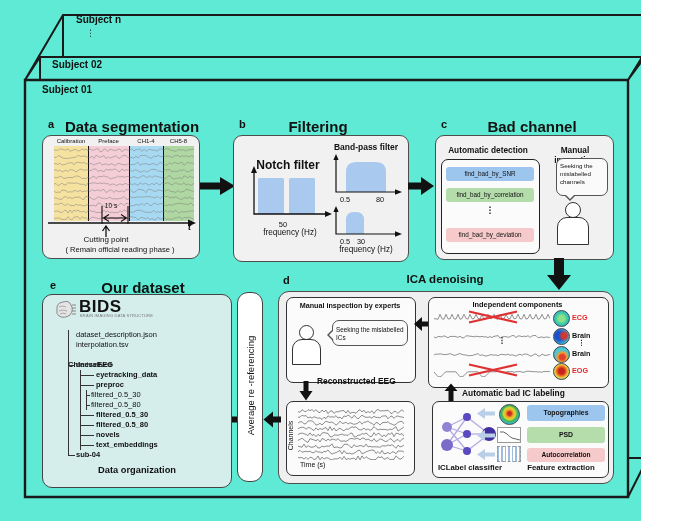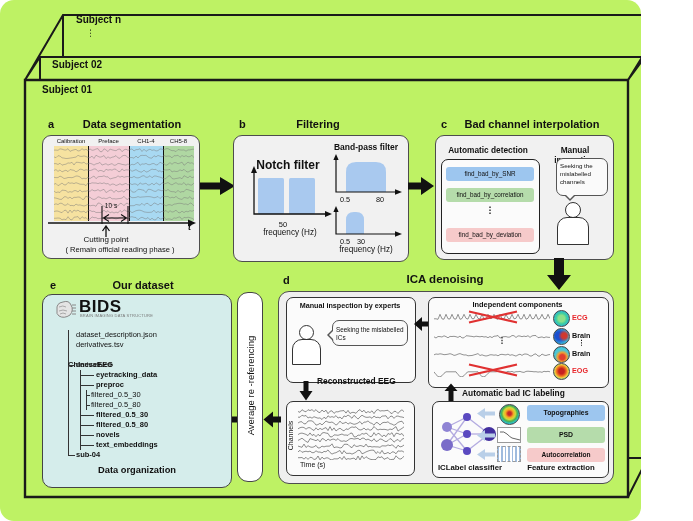--- a/index.html
+++ b/index.html
@@ -1,26 +1,26 @@
 <!DOCTYPE html>
 <html><head>
 <meta charset="utf-8">
 <style>
   html,body{margin:0;padding:0;background:#fff;}
-  #canvas{position:relative;width:641px;height:521px;background:#bef264;
-          font-family:"Liberation Sans",sans-serif;color:#111;overflow:hidden;border-radius:14px;}
+  #canvas{position:relative;width:641px;height:521px;background:#5eead4;
+          font-family:"Liberation Sans",sans-serif;color:#111;overflow:hidden;}
   .abs{position:absolute;}
   .b{font-weight:bold;}
   .ctr{text-align:center;}
   .panel{position:absolute;background:#f1f1f1;border:1.5px solid #4d4d4d;border-radius:9px;}
   .whitebox{position:absolute;background:#fbfbfb;border:1.2px solid #333;border-radius:7px;}
   .pill{position:absolute;border-radius:3px;text-align:center;font-size:6.3px;line-height:14px;color:#111;}
   .pill2{position:absolute;border-radius:3px;text-align:center;font-size:6.9px;font-weight:bold;line-height:15px;color:#111;}
   .key{font-size:11px;font-weight:bold;}
-  .ptitle{font-size:11px;font-weight:bold;}
+  .ptitle{font-size:15px;font-weight:bold;}
   .subj{font-size:10px;font-weight:bold;}
   .person-head{position:absolute;background:#fff;border:1.3px solid #333;border-radius:50%;}
   .person-body{position:absolute;background:#fff;border:1.3px solid #333;border-radius:10px 10px 0 0;}
   .bubble{position:absolute;background:#fafafa;border:1px solid #555;border-radius:7px;
           font-size:6.2px;line-height:1.3;padding:3px 3px;box-sizing:border-box;}
   .bubble.taildown::before{content:"";position:absolute;left:7px;bottom:-12px;border:6px solid transparent;border-top-color:#555;}
   .bubble.taildown::after{content:"";position:absolute;left:8.5px;bottom:-8px;border:4.5px solid transparent;border-top-color:#fafafa;}
   .bubble.tailleft::before{content:"";position:absolute;left:-12px;top:8px;border:6px solid transparent;border-right-color:#555;}
   .bubble.tailleft::after{content:"";position:absolute;left:-8px;top:9.5px;border:4.5px solid transparent;border-right-color:#fafafa;}
   .topo{position:absolute;border-radius:50%;border:1px solid #444;}
@@ -280,21 +280,21 @@
     <path d="M19,6 H23 M19,9 H23 M19,12 H23 M19,15 H23" stroke="#888" stroke-width="1"></path>
   </svg>
   <div class="abs b" style="left:79px;top:297px;font-size:17px;letter-spacing:.5px;">BIDS</div>
   <div class="abs" style="left:80px;top:313px;font-size:4px;color:#777;letter-spacing:.2px;">BRAIN IMAGING DATA STRUCTURE</div>
 
   <div class="vline" style="left:68px;top:330px;height:126px;"></div>
   <div class="vline" style="left:80px;top:370px;height:80px;"></div>
   <div class="vline" style="left:86px;top:390px;height:20px;"></div>
   <div class="treerow r0 b abs" style="left:58px;top:320px;margin-top:40px;">ChineseEEG</div>
   <div class="treerow r1 abs" style="left:58px;top:330px;">dataset_description.json</div>
-  <div class="treerow r1 abs" style="left:58px;top:340px;">derivatives.tsv</div>
+  <div class="treerow r1 abs" style="left:58px;top:340px;">interpolation.tsv</div>
   <div class="treerow r1 tick abs" style="left:58px;top:360px;">derivatives</div>
   <div class="treerow r2 tick b abs" style="left:58px;top:370px;">eyetracking_data</div>
   <div class="treerow r2 tick b abs" style="left:58px;top:380px;">preproc</div>
   <div class="treerow r3 tick abs" style="left:58px;top:390px;">filtered_0.5_30</div>
   <div class="treerow r3 tick abs" style="left:58px;top:400px;">filtered_0.5_80</div>
   <div class="treerow r2 tick b abs" style="left:58px;top:410px;">filtered_0.5_30</div>
   <div class="treerow r2 tick b abs" style="left:58px;top:420px;">filtered_0.5_80</div>
   <div class="treerow r2 tick b abs" style="left:58px;top:430px;">novels</div>
   <div class="treerow r2 tick b abs" style="left:58px;top:440px;">text_embeddings</div>
   <div class="treerow r1 tick b abs" style="left:58px;top:450px;">sub-04</div>

